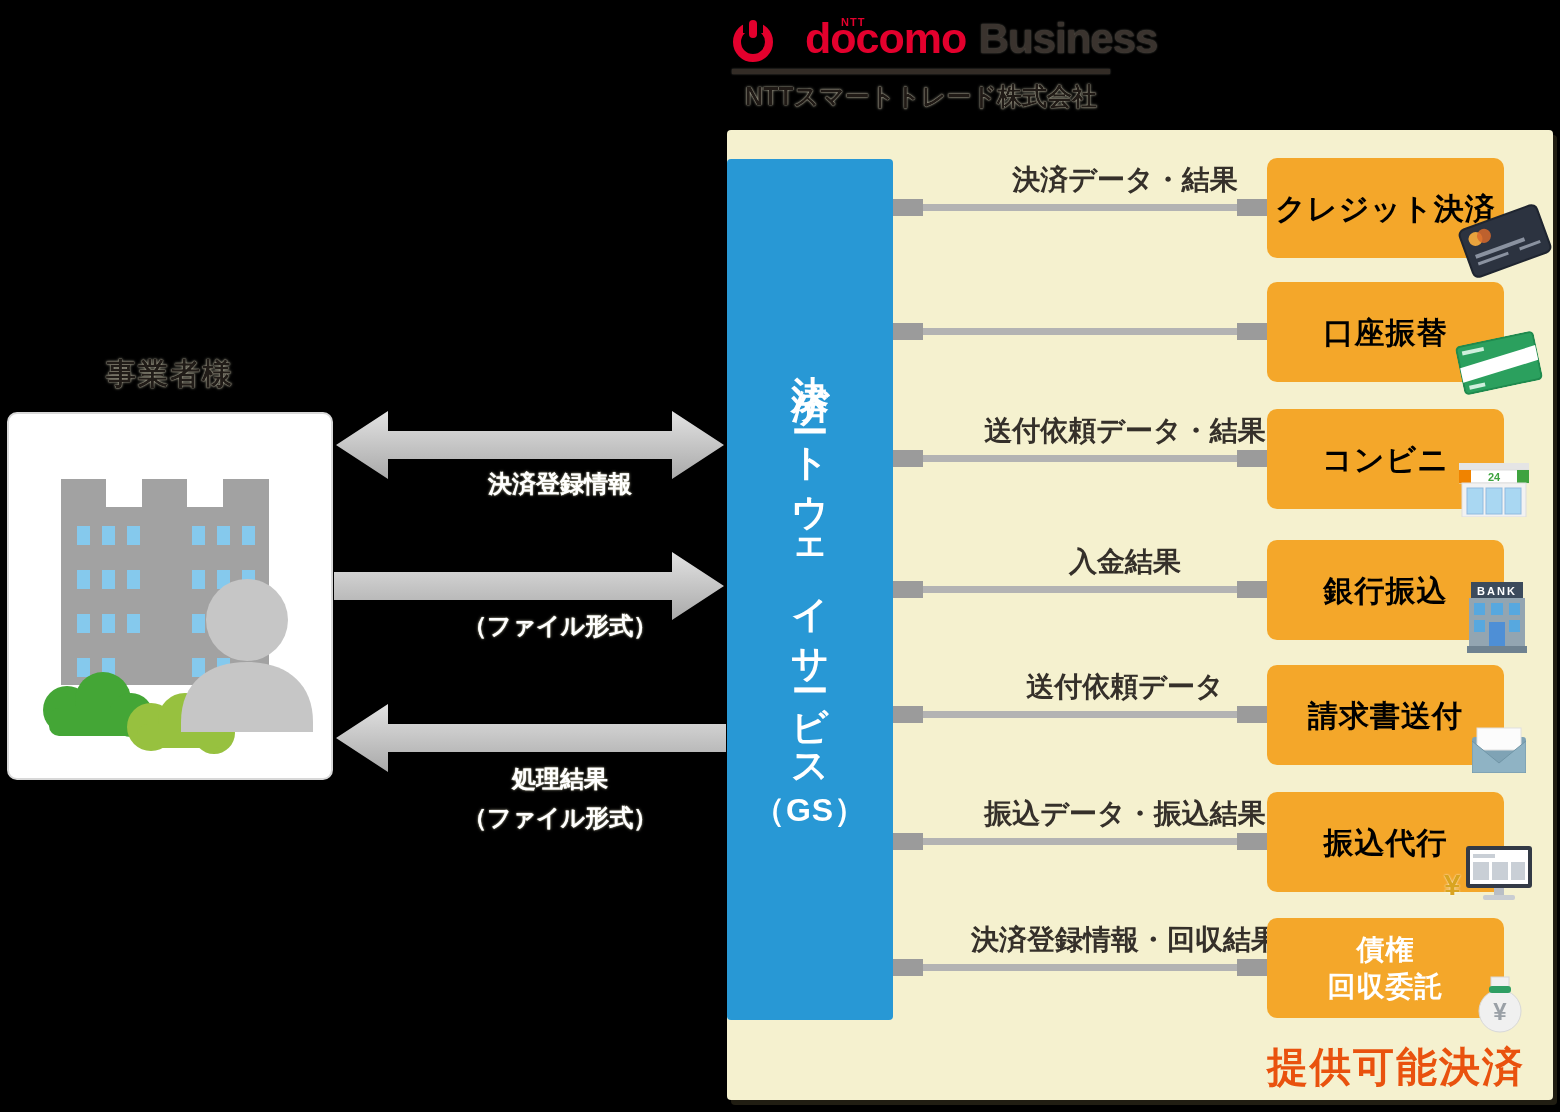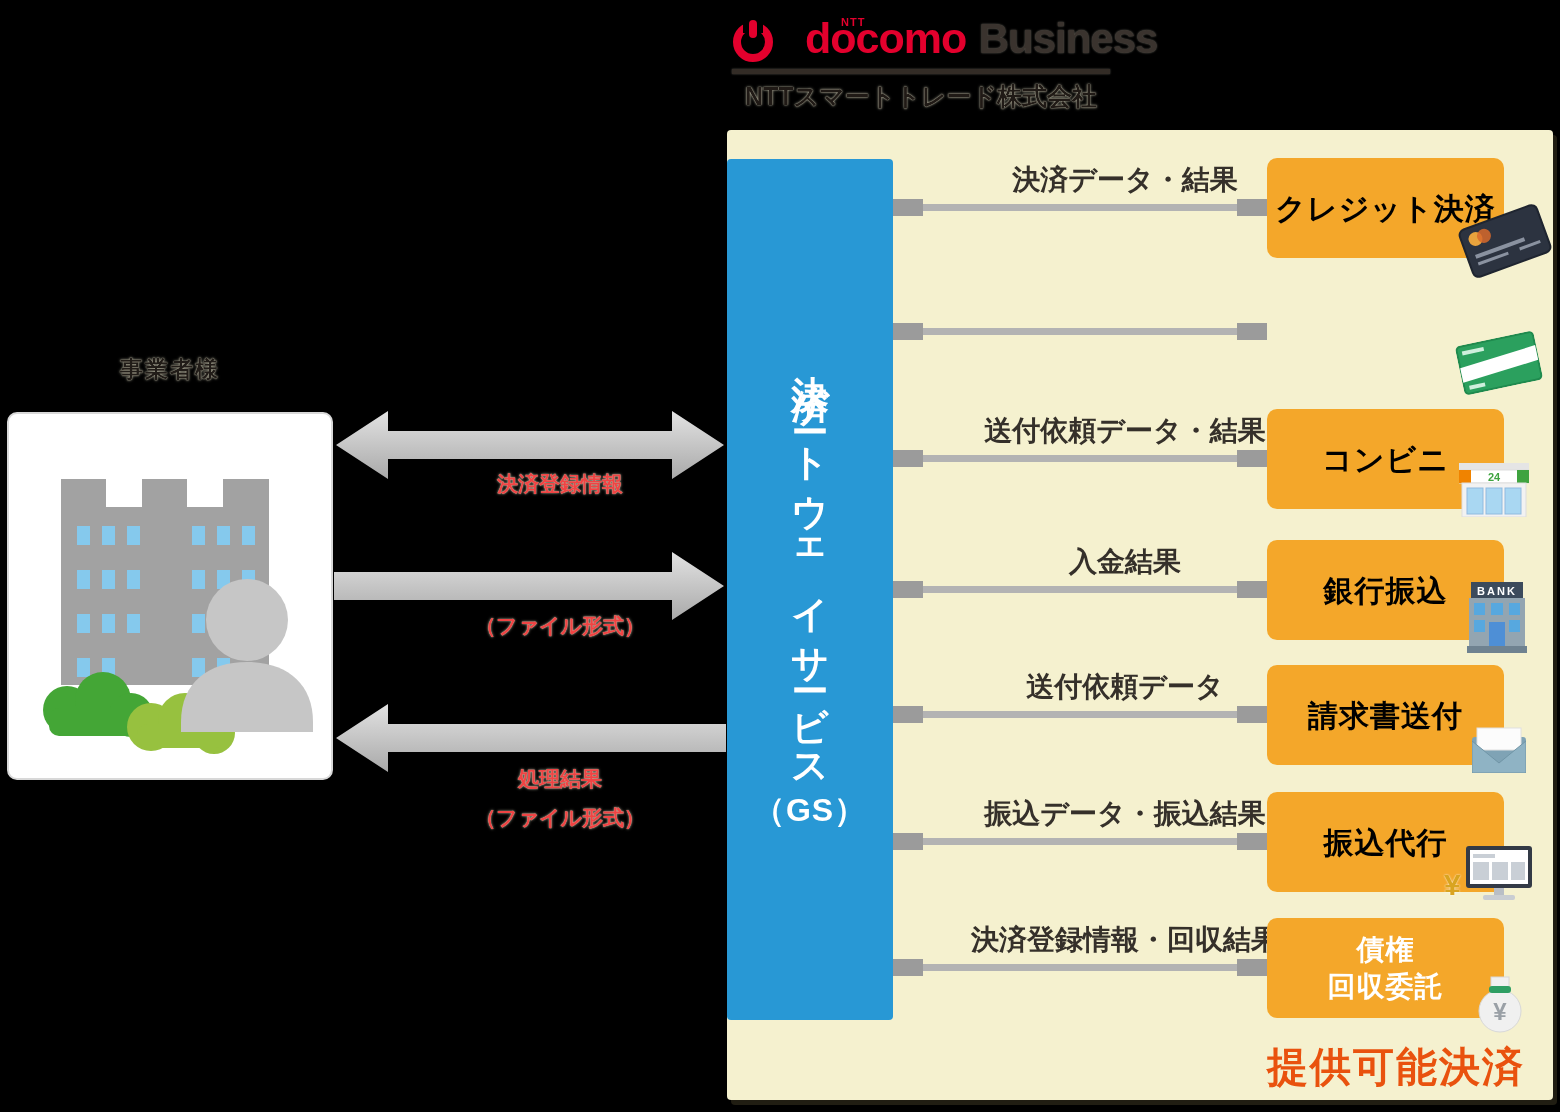--- a/index.html
+++ b/index.html
@@ -14,29 +14,29 @@
   .suffix{font-size:42px;font-weight:700;color:#3a332e;margin-left:8px;letter-spacing:-1px;
           text-shadow:0 0 2px rgba(245,240,220,.45);}
   .logo-rule{position:absolute;left:732px;top:69px;width:378px;height:5px;background:#332c26;
              box-shadow:0 0 2px rgba(245,240,220,.4);}
   .company{position:absolute;left:732px;top:80px;width:378px;text-align:center;
            font-size:25px;font-weight:700;color:#201a16;}
   .halo{text-shadow:0 0 3px rgba(246,242,215,.65),0 0 1px rgba(246,242,215,.85);}
 
   
   .merchant-title{position:absolute;left:7px;top:354px;width:326px;text-align:center;
-                  font-size:23px;font-weight:700;color:#211c18;letter-spacing:2px;}
+                  font-size:30px;font-weight:700;color:#211c18;letter-spacing:2px;}
   .merchant-box{position:absolute;left:7px;top:412px;width:326px;height:368px;background:#fff;
                 border:2px solid #d8d8d8;border-radius:10px;box-sizing:border-box;}
   .merchant-box svg{position:absolute;left:0;top:0;}
 
   
   .arrow{position:absolute;left:334px;width:392px;height:76px;}
   .flow-caption{position:absolute;left:334px;width:452px;text-align:center;
-                font-weight:700;color:#ef4444;font-size:21px;line-height:39px;}
+                font-weight:700;color:#ffffff;font-size:24px;line-height:39px;}
 
   
   .panel{position:absolute;left:727px;top:130px;width:826px;height:970px;background:#F5F1CF;
          border-radius:4px;box-shadow:4px 5px 0 rgba(70,65,40,.45);}
   .gateway{position:absolute;left:727px;top:159px;width:166px;height:861px;background:#2898D5;
            border-radius:4px;display:flex;flex-direction:column;align-items:center;justify-content:center;}
   .gw-title{writing-mode:vertical-rl;text-orientation:mixed;color:#fff;font-weight:700;
             font-size:37px;letter-spacing:8px;line-height:1;}
   .gw-sub{color:#fff;font-weight:700;font-size:32px;margin-top:10px;letter-spacing:1px;}
 
@@ -179,20 +179,23 @@
     <span class="cap cap-r"></span>
   </div>
   <div class="service-box" style="top:158px">
     <span class="nm">クレジット決済</span>
   </div>
 
   <div class="conn" style="top:328px">
     <span class="cap cap-l"></span>
     <span class="cap cap-r"></span>
   </div>
+  <div class="service-box" style="top:282px">
+    <span class="nm">口座振替</span>
+  </div>
 
   <div class="flow-label" style="top:413px">送付依頼データ・結果</div>
   <div class="conn" style="top:455px">
     <span class="cap cap-l"></span>
     <span class="cap cap-r"></span>
   </div>
   <div class="service-box" style="top:409px">
     <span class="nm">コンビニ</span>
   </div>
 

